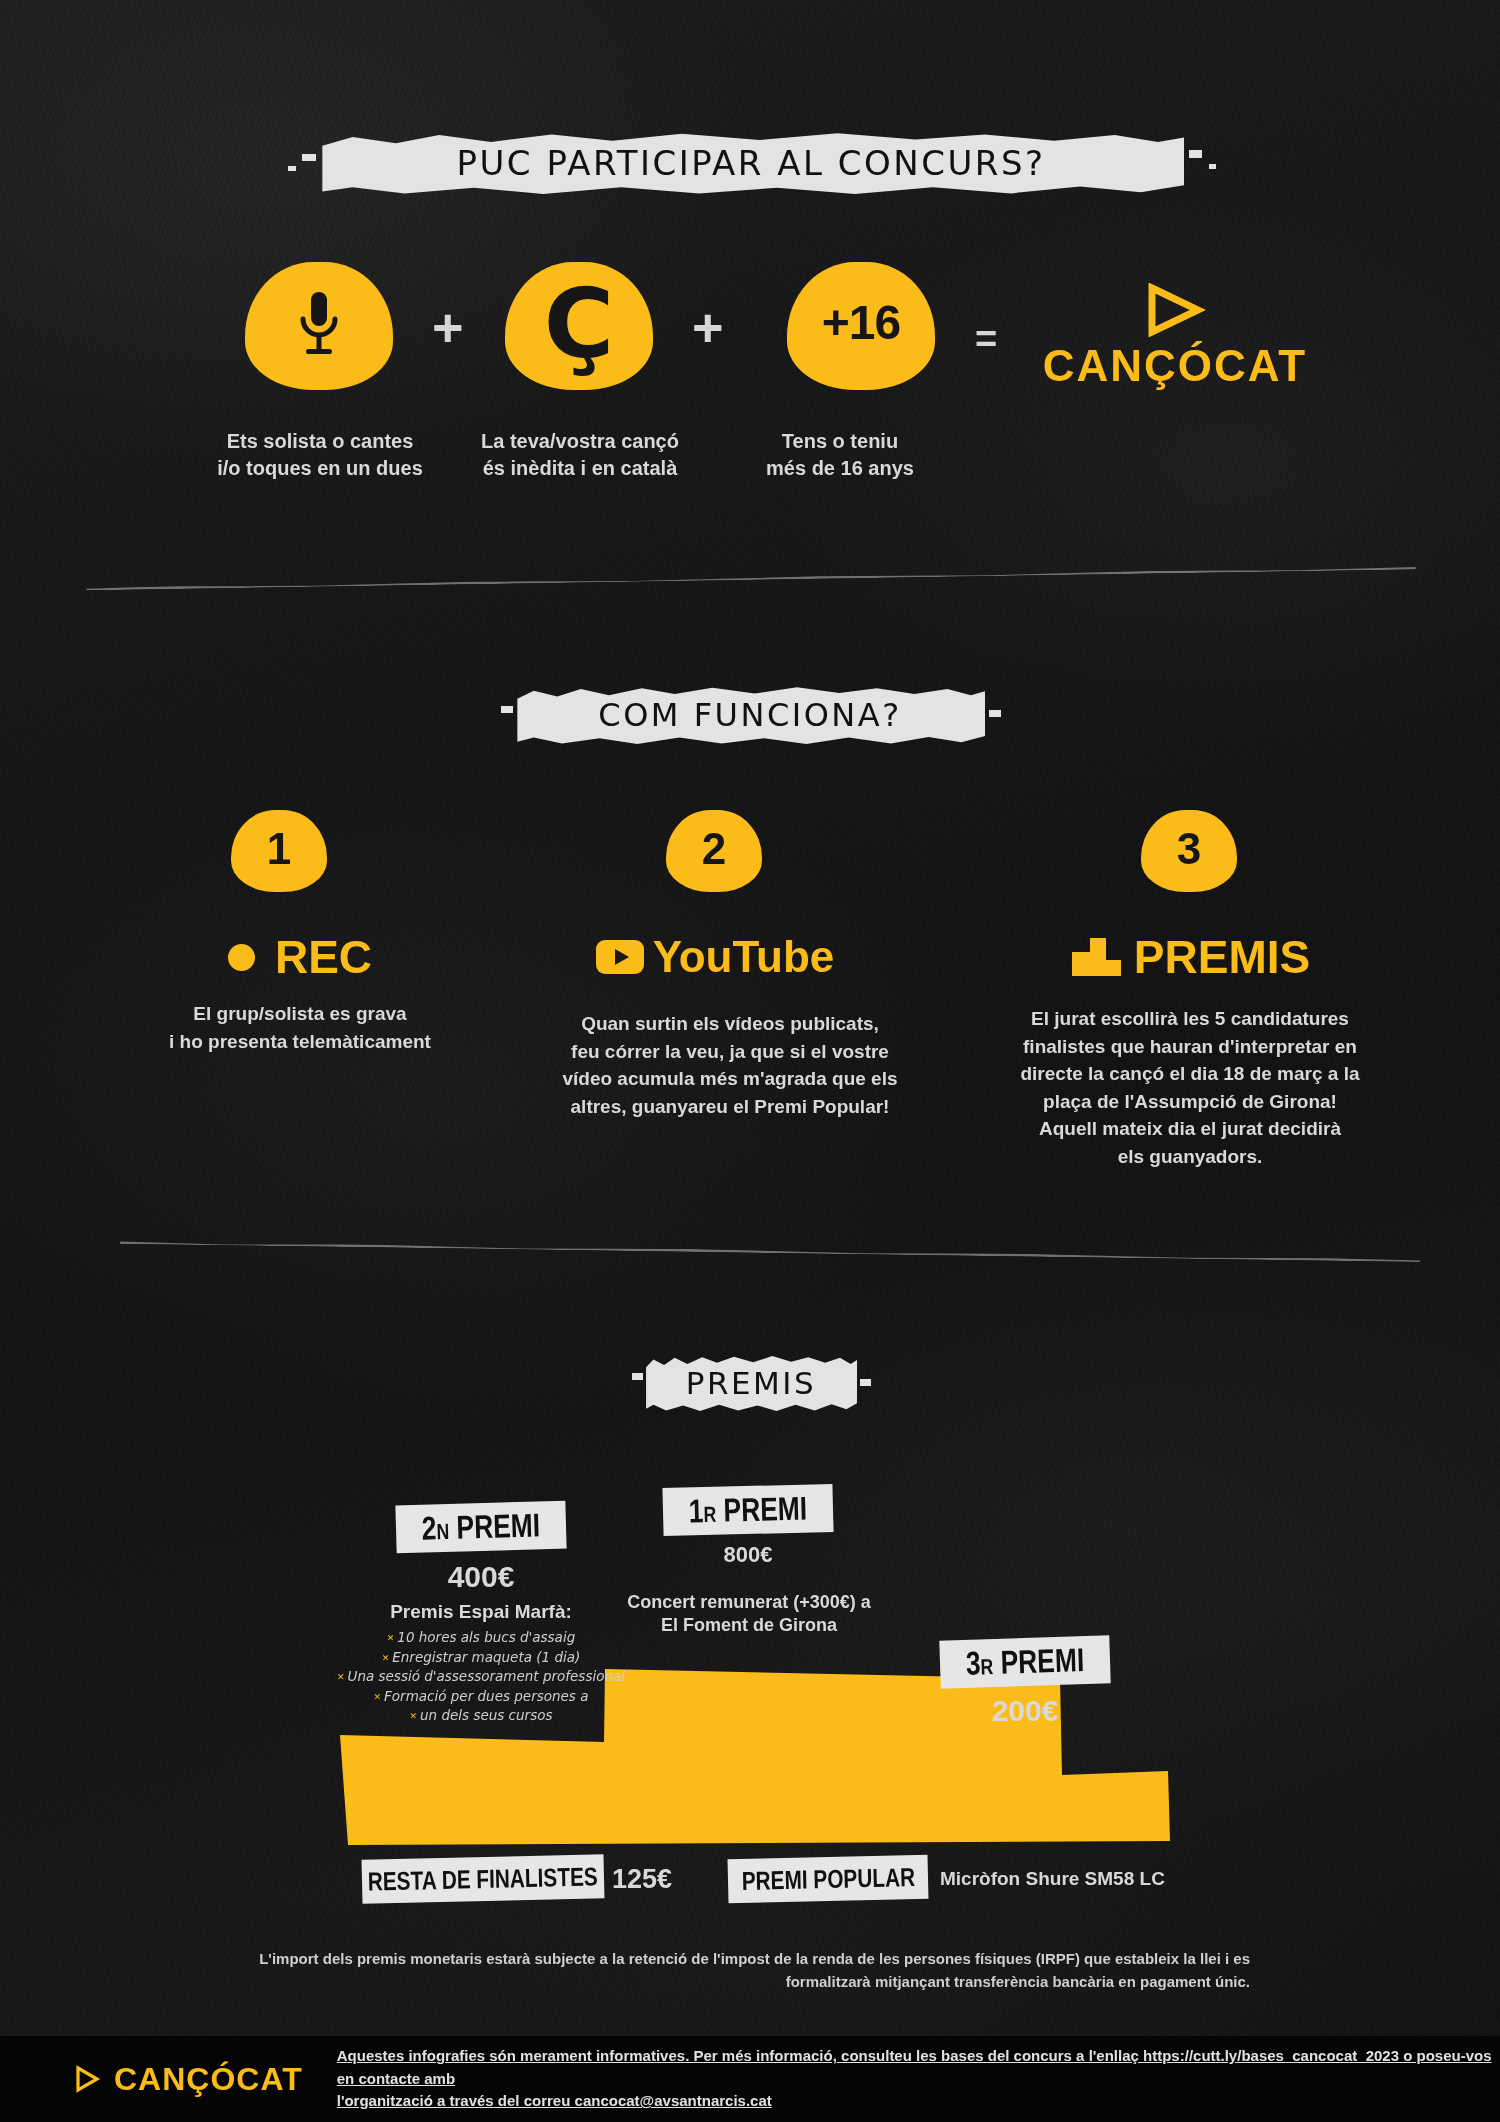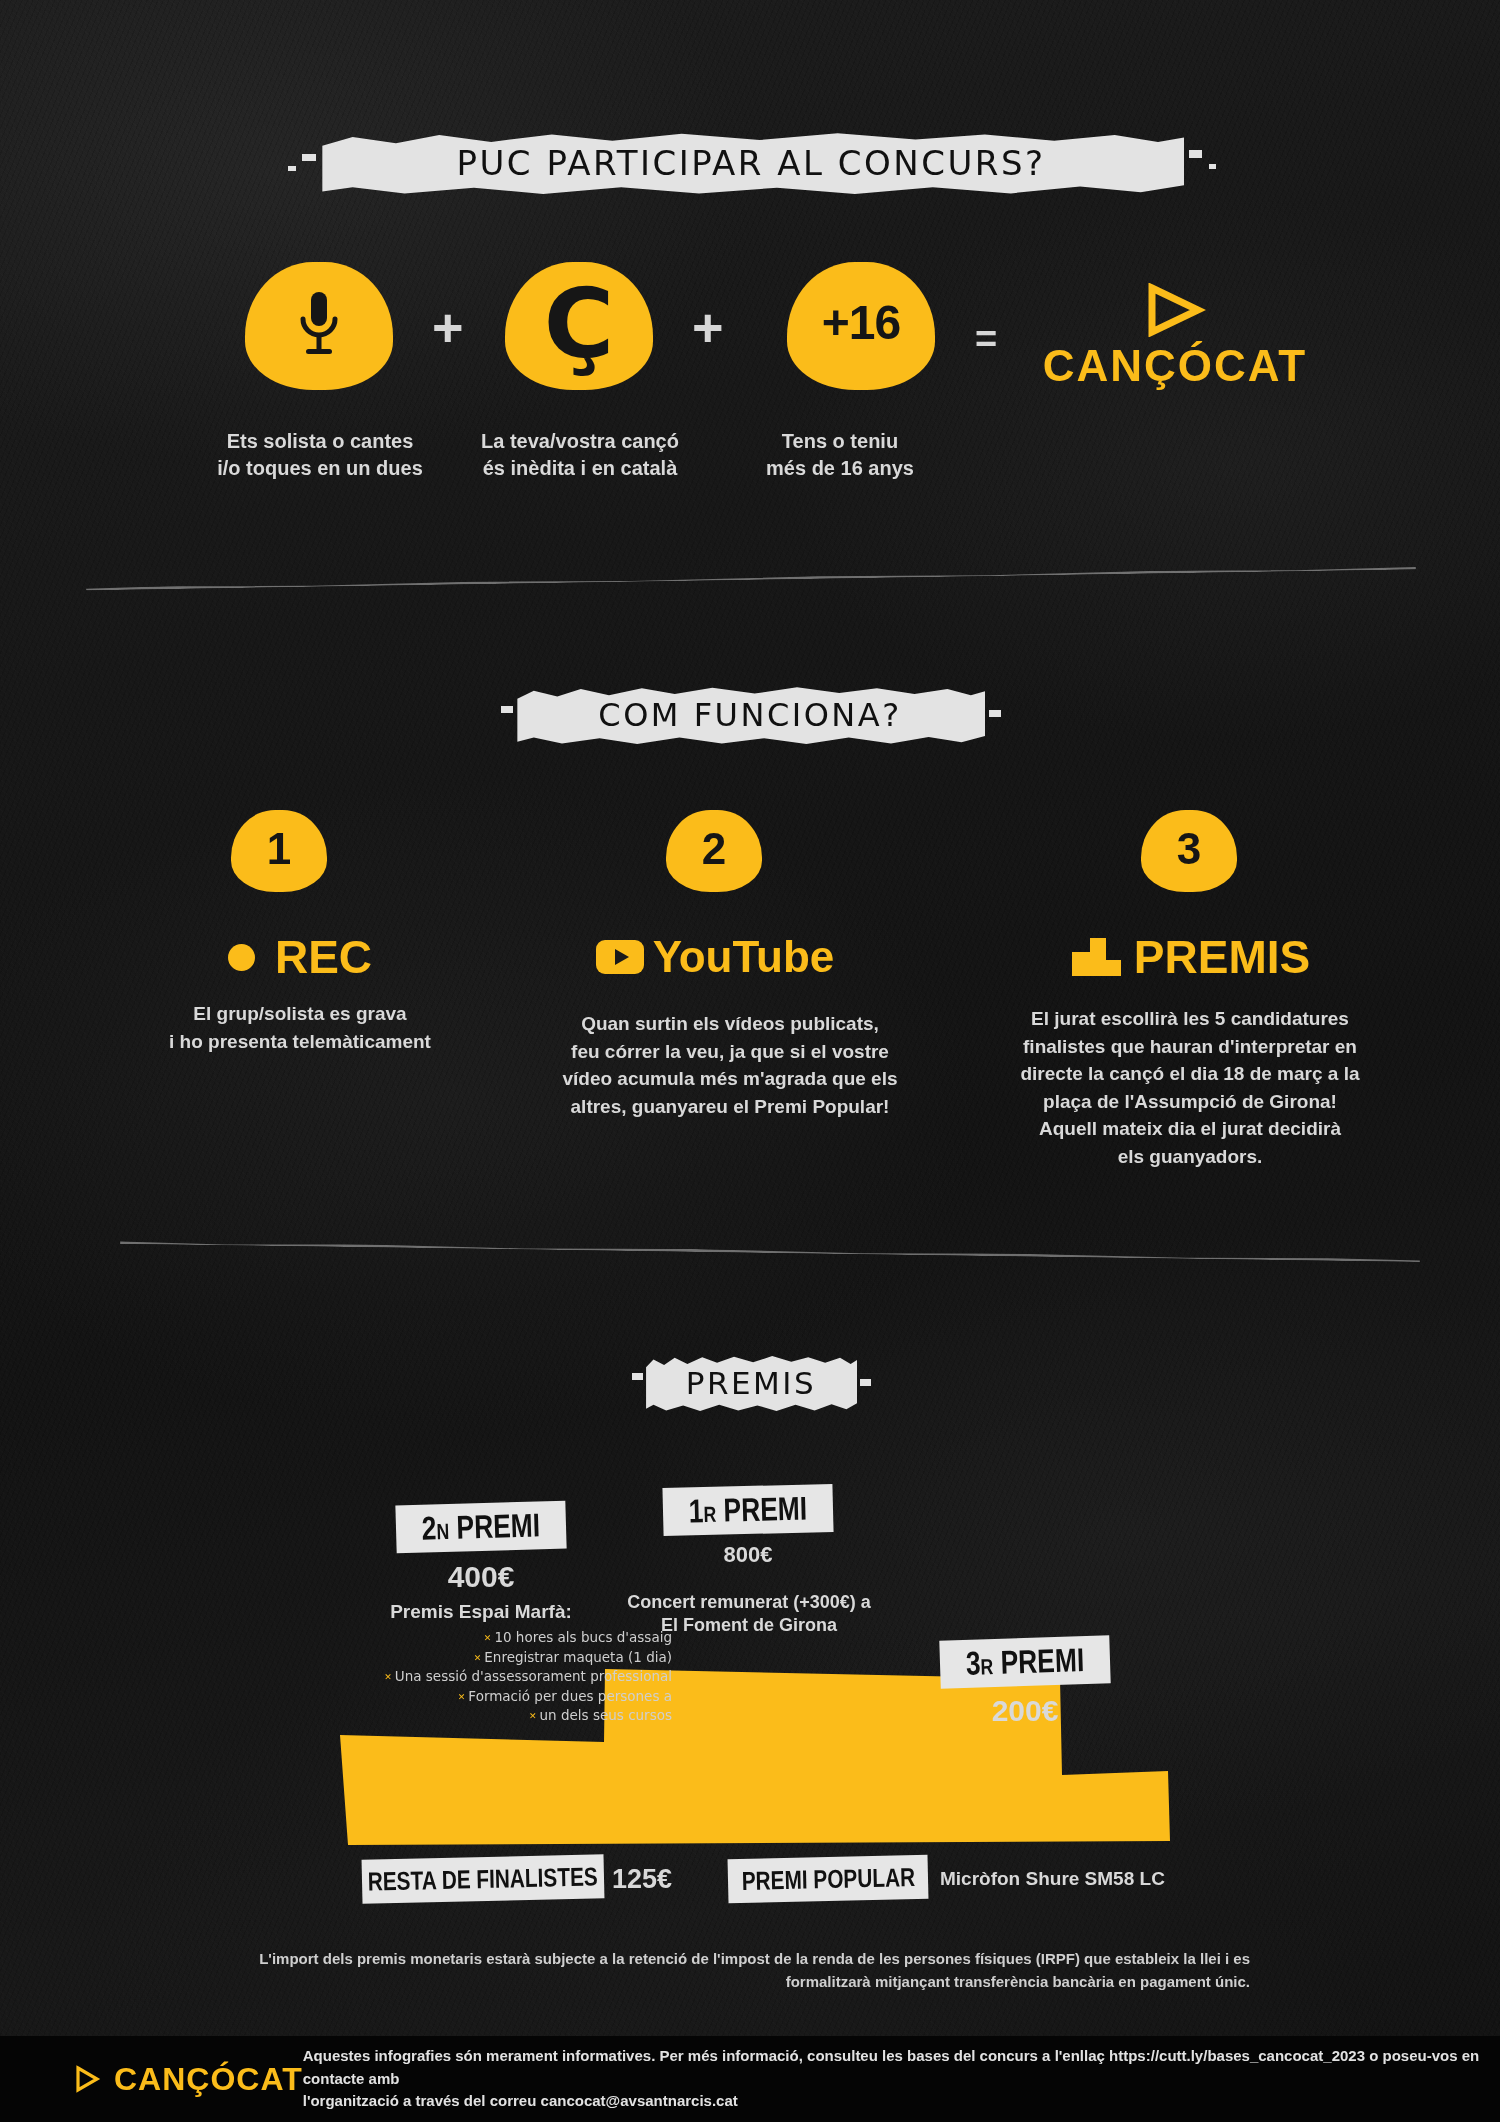--- a/index.html
+++ b/index.html
@@ -90,22 +90,22 @@
     position:absolute; color:#d9d9d9; text-align:center;
     font-family:"Liberation Sans Narrow","Liberation Sans", sans-serif;
     font-weight:700;
   }
   .prize-sub{
     position:absolute; color:#d9d9d9; text-align:center;
     font-family:"Liberation Sans Narrow","Liberation Sans", sans-serif;
     font-weight:700; line-height:1.25;
   }
   .bullets{
-    position:absolute; text-align:right; color:#cfcfcf;
-    font-family:"DejaVu Sans", sans-serif; line-height:1.45;
+    position:absolute; text-align:center; color:#cfcfcf;
+    font-family:"DejaVu Sans", sans-serif; line-height:1.45;font-style:italic;
   }
   .bullets li{ list-style:none; }
   .bullets li::before{ content:"\2715"; color:#FBBC1A; font-size:9px; margin-right:3px; vertical-align:1px; }
 
   .footer{
     position:absolute; left:0; right:0; bottom:0; height:86px;
     background:#050505; display:flex; align-items:center;
   }
   .footer-text{
     color:#e2e2e2; line-height:1.5;
@@ -301,18 +301,18 @@
     <div>formalitzarà mitjançant transferència bancària en pagament únic.</div>
   </div>
 
   <div class="footer">
     <div style="display:flex; align-items:center; gap:12px; margin-left:72px;">
       <svg width="30" height="30" viewBox="0 0 30 30">
         <path d="M6 4 L25 15 L6 26 Z" fill="none" stroke="#FBBC1A" stroke-width="3.2" stroke-linejoin="miter"></path>
       </svg>
       <span class="yellow" style="font-family:'Liberation Sans Narrow','Liberation Sans',sans-serif; font-weight:700; font-size:32px; letter-spacing:1px;">CANÇÓCAT</span>
     </div>
-    <div class="footer-text" style="width:1290px; font-size:15px;">
+    <div class="footer-text" style="margin-left:34px; width:1290px; font-size:15px;text-decoration:underline;">
       <div>Aquestes infografies són merament informatives. Per més informació, consulteu les bases del concurs a l'enllaç https://cutt.ly/bases_cancocat_2023 o poseu-vos en contacte amb</div>
       <div>l'organització a través del correu cancocat@avsantnarcis.cat</div>
     </div>
   </div>
 </div>
 
 </body></html>

